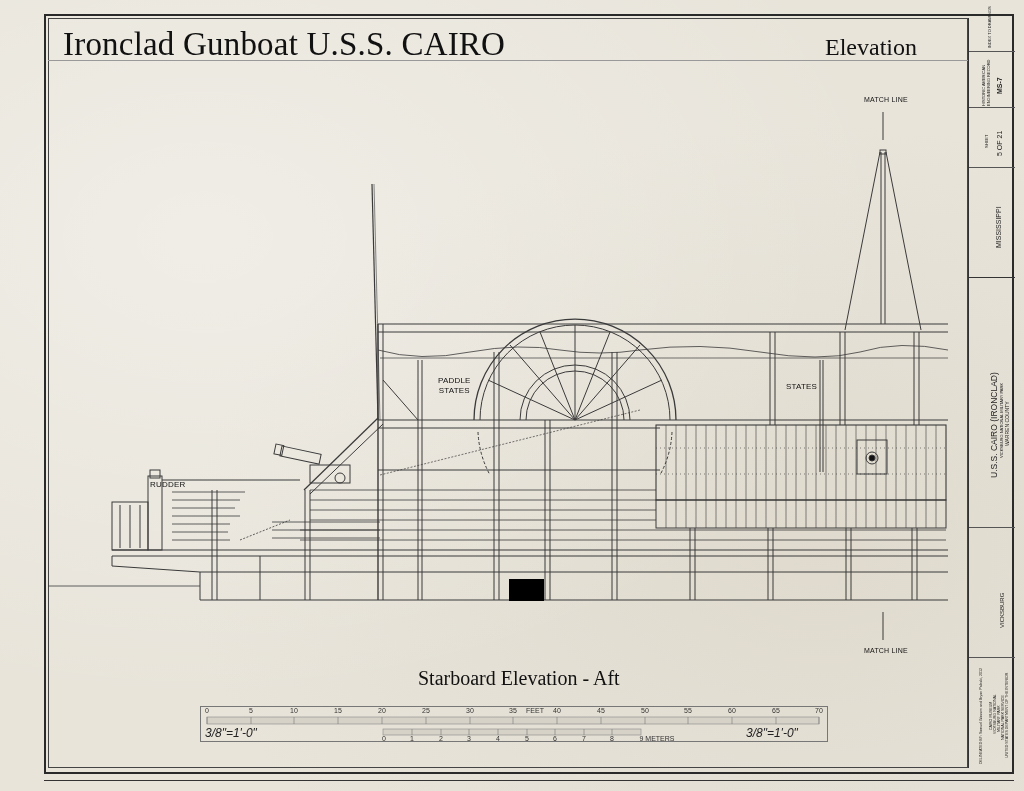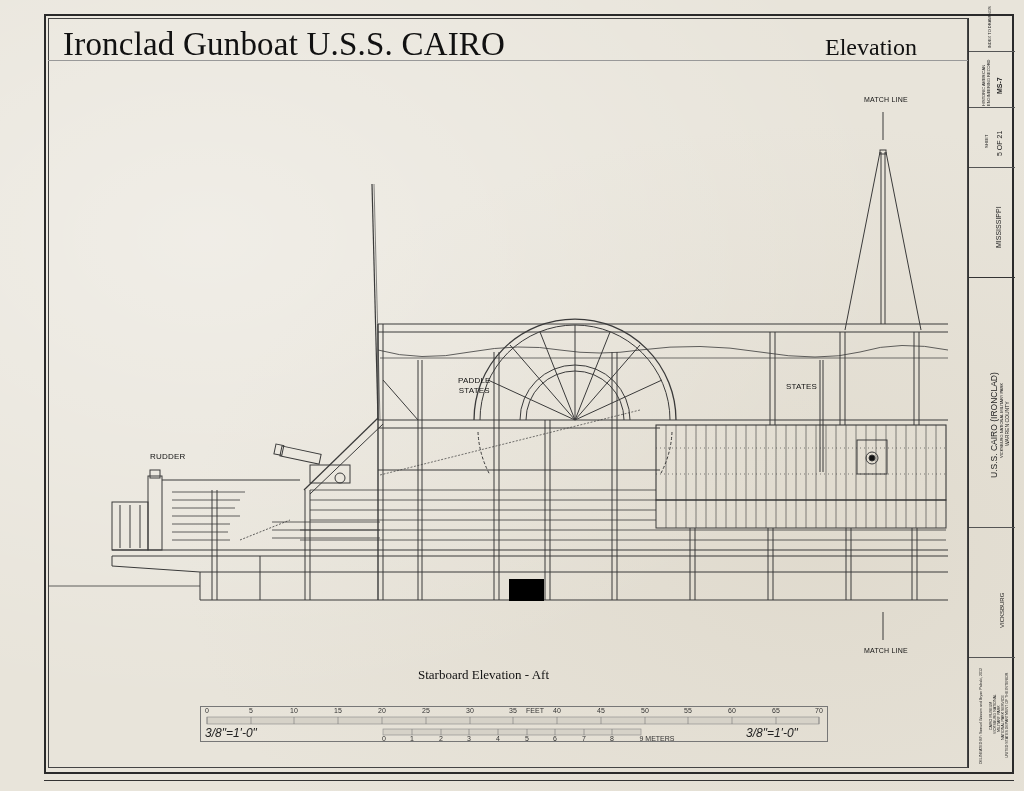--- a/index.html
+++ b/index.html
@@ -62,21 +62,21 @@
   .drawing {
     position: absolute; left: 48px; top: 60px; width: 920px; height: 620px;
   }
   .label {
     position: absolute; font-family: "Liberation Sans", sans-serif;
     font-size: 8px; color: #111; letter-spacing: 0.2px; white-space: nowrap;
     line-height: 10px; text-align: center;
   }
   .caption {
     position: absolute; left: 418px; top: 667px;
-    font-family: "Liberation Serif", serif; font-size: 13px; color: #111; white-space: nowrap;
+    font-family: "Liberation Serif", serif; font-size: 20px; color: #111; white-space: nowrap;
   }
   
   .scalebar {
     position: absolute; left: 200px; top: 706px; width: 628px; height: 36px;
     border: 1px solid #777; box-sizing: border-box;
   }
   .sb-tick {
     position: absolute; font-family: "Liberation Sans", sans-serif; font-size: 7px; color: #333;
     transform: translateX(-50%);
   }
@@ -277,22 +277,22 @@
         <line x1="846" y1="528" x2="846" y2="600"></line>
           <line x1="851" y1="528" x2="851" y2="600"></line>
         <line x1="912" y1="528" x2="912" y2="600"></line>
           <line x1="917" y1="528" x2="917" y2="600"></line>
       </g>
 
       <rect x="509" y="579" width="35" height="22" fill="#000" stroke="none"></rect>
     </g>
   </svg>
 
-  <div class="label" style="left:150px; top:452px;">RUDDER</div>
-  <div class="label" style="left:438px; top:376px;margin-left:20px;">
+  <div class="label" style="left:150px; top:480px;">RUDDER</div>
+  <div class="label" style="left:438px; top:376px;">
     <div>PADDLE</div>
     <div>STATES</div>
   </div>
   <div class="label" style="left:786px; top:382px;">STATES</div>
   <div class="label" style="left:864px; top:95px; font-size:7px;">MATCH LINE</div>
   <div class="label" style="left:864px; top:646px; font-size:7px;">MATCH LINE</div>
 
   <div class="caption">Starboard Elevation - Aft</div>
 
   <div class="scalebar">

